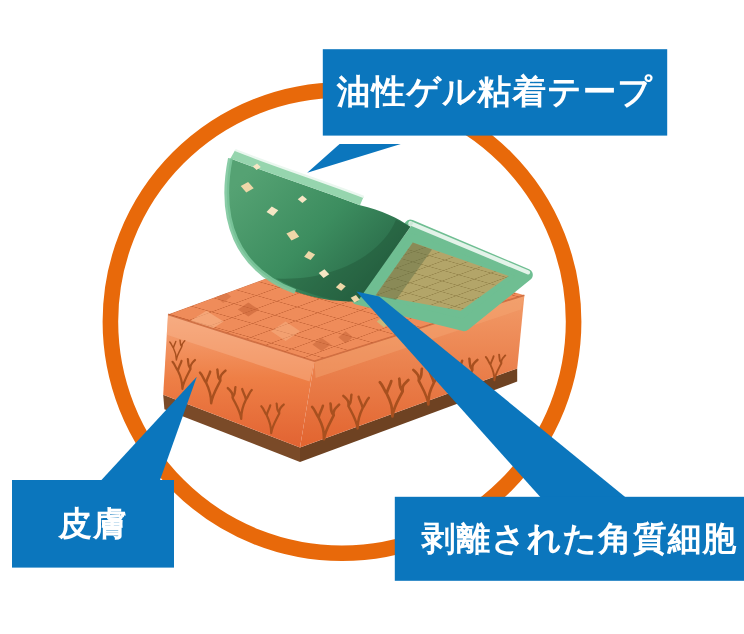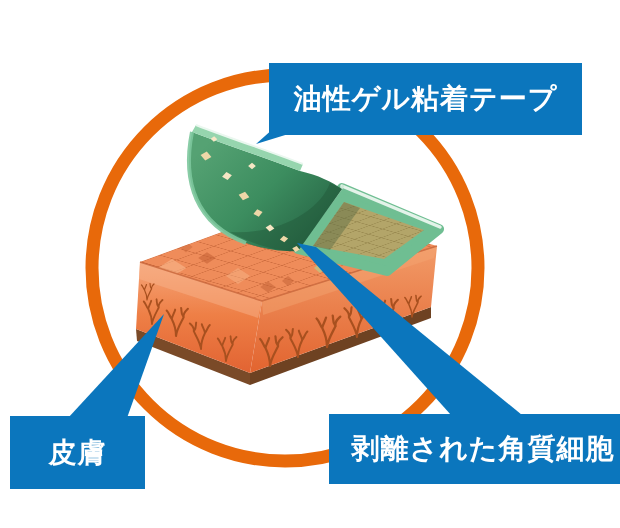--- a/index.html
+++ b/index.html
@@ -7,22 +7,22 @@
     position:relative;width:620px;height:528px;background:#ffffff;overflow:hidden;
     font-family:"Liberation Sans", sans-serif;
   }
   .canvas svg{position:absolute;left:0;top:0;}
   .label{
     position:absolute;background:#0b76bd;color:#ffffff;
     display:flex;align-items:center;justify-content:center;
     font-weight:bold;font-size:28px;letter-spacing:1px;white-space:nowrap;
     z-index:3;
   }
-  #label-tape{left:269px;top:63px;width:313px;height:72px;}
-  #label-skin{left:10px;top:416px;width:135px;height:73px;}
+  #label-tape{left:269px;top:41px;width:287px;height:72px;}
+  #label-skin{left:10px;top:400px;width:135px;height:73px;}
   #label-cells{left:300px;top:414px;width:308px;height:70px;margin-left:29px;}
 </style>
 </head>
 <body>
 
 <div class="canvas">
 
   <svg width="620" height="528" viewBox="0 0 620 528">
     <defs>
       <pattern id="hatchSkin" width="12" height="12" patternUnits="userSpaceOnUse" patternTransform="matrix(1.55,-0.57,1.42,0.40,140,262)">

